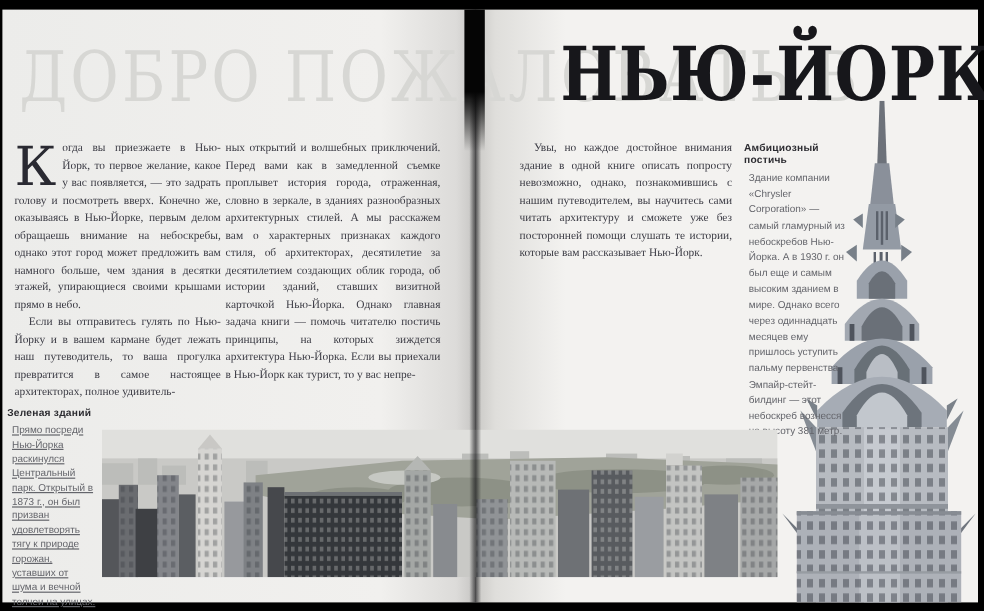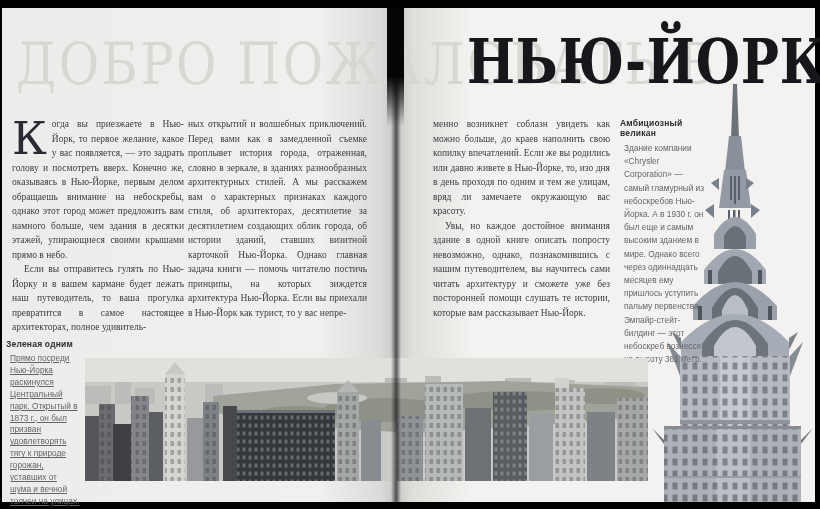--- a/index.html
+++ b/index.html
@@ -55,31 +55,30 @@
   <div class="col col1">
     <p class="p"><span class="dropcap">К</span><span>огда вы приезжаете в Нью-Йорк, то первое желание, какое у вас появляется, — это задрать голову и посмотреть вверх. Конечно же, оказываясь в Нью-Йорке, первым делом обращаешь внимание на небоскребы, однако этот город может предложить вам намного больше, чем здания в десятки этажей, упирающиеся своими крышами прямо в небо.</span></p>
     <p class="p indent">Если вы отправитесь гулять по Нью-Йорку и в вашем кармане будет лежать наш путеводитель, то ваша прогулка превратится в самое настоящее архитекторах, полное удивитель-</p>
   </div>
 
   <div class="col col2">
     <p class="p">ных открытий и волшебных приключений. Перед вами как в замедленной съемке проплывет история города, отраженная, словно в зеркале, в зданиях разнообразных архитектурных стилей. А мы расскажем вам о характерных признаках каждого стиля, об архитекторах, десятилетие за десятилетием создающих облик города, об истории зданий, ставших визитной карточкой Нью-Йорка. Однако главная задача книги — помочь читателю постичь принципы, на которых зиждется архитектура Нью-Йорка. Если вы приехали в Нью-Йорк как турист, то у вас непре-</p>
   </div>
 
   <div class="col col3">
-    <p class="p">менно возникнет соблазн увидеть как можно больше, до краев наполнить свою копилку впечатлений. Если же вы родились или давно живете в Нью-Йорке, то, изо дня в день проходя по одним и тем же улицам, вряд ли замечаете окружающую вас красоту.</p>
     <p class="p indent">Увы, но каждое достойное внимания здание в одной книге описать попросту невозможно, однако, познакомившись с нашим путеводителем, вы научитесь сами читать архитектуру и сможете уже без посторонней помощи слушать те истории, которые вам рассказывает Нью-Йорк.</p>
   </div>
 
   <aside class="sidebar sidebar-left">
-    <h3>Зеленая одним</h3>
+    <h3>Зеленая зданий</h3>
     <p>Прямо посреди Нью-Йорка раскинулся Центральный парк. Открытый в 1873 г., он был призван удовлетворять тягу к природе горожан, уставших от шума и вечной толчеи на улицах.</p>
   </aside>
 
   <aside class="sidebar sidebar-right">
-    <h3>Амбициозный великан</h3>
+    <h3>Амбициозный постичь</h3>
     <p>Здание компании «Chrysler Corporation» — самый гламурный из небоскребов Нью-Йорка. А в 1930 г. он был еще и самым высоким зданием в мире. Однако всего через одиннадцать месяцев ему пришлось уступить пальму первенства Эмпайр-стейт-билдинг — этот небоскреб вознесся на высоту 381 метр.</p>
   </aside>
 
   <div class="photo">
     <svg width="563" height="123" viewBox="0 0 563 123" preserveAspectRatio="none">
       <defs>
         <pattern id="pw" width="7" height="9" patternUnits="userSpaceOnUse">
             <rect x="1.5" y="2" width="3.5" height="5" fill="rgba(50,53,60,0.32)"></rect>
           </pattern>
         <pattern id="pl" width="6" height="8" patternUnits="userSpaceOnUse">

